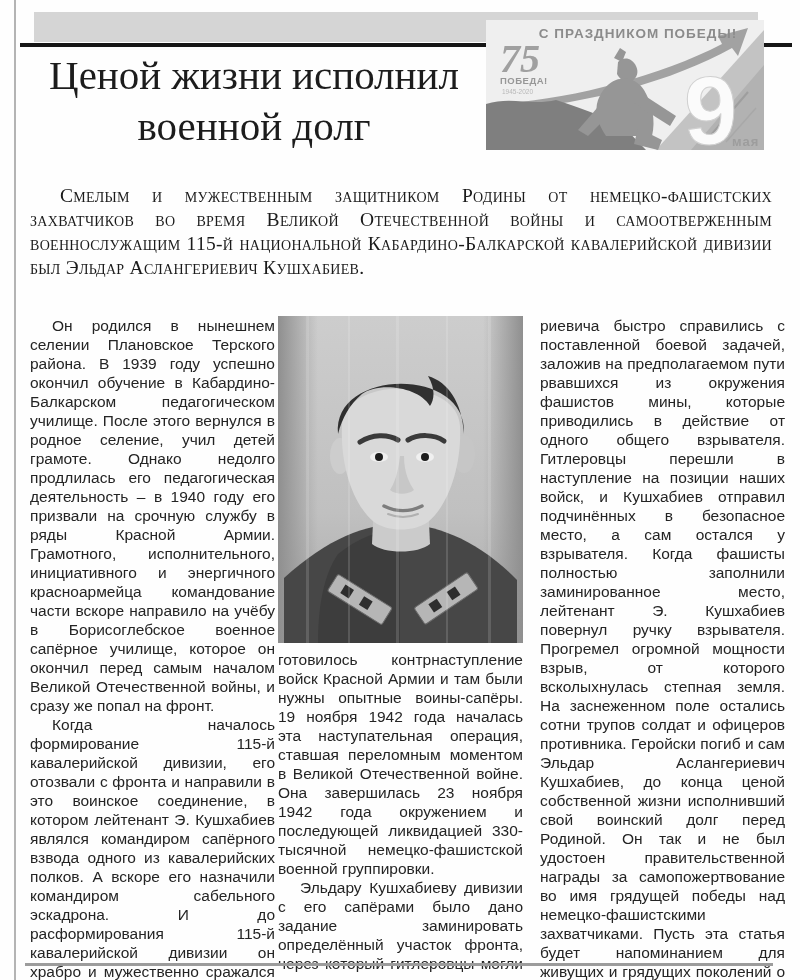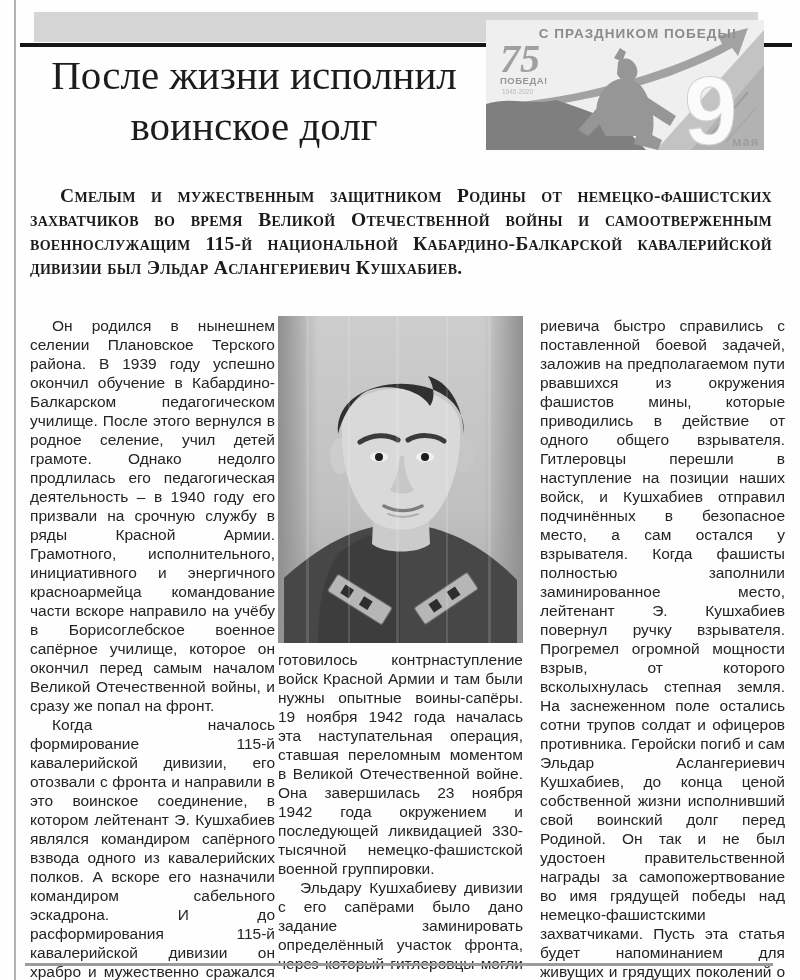--- a/index.html
+++ b/index.html
@@ -10,21 +10,21 @@
   .top-rule{position:absolute;left:20px;top:43px;width:772px;height:4px;background:#161616;}
   .bottom-rule{position:absolute;left:25px;top:963px;width:748px;height:3px;background:#9c9c9c;}
 
   .banner{position:absolute;left:486px;top:20px;width:278px;height:130px;z-index:3;}
 
   .headline{position:absolute;left:28px;top:50px;width:452px;text-align:center;
             font-family:"Liberation Serif",serif;font-weight:500;font-size:41px;
             line-height:51px;color:#1c1c1c;}
 
   .lead{position:absolute;left:30px;top:164px;width:742px;
-        font-family:"Liberation Serif",serif;font-weight:bold;font-variant:small-caps;
+        font-family:"Liberation Serif",serif;font-weight:normal;font-variant:small-caps;
         font-size:19.5px;line-height:24px;text-align:justify;text-indent:30px;
         color:#1b1b1b;letter-spacing:0.3px;}
 
   .col{position:absolute;top:268px;width:245px;font-size:15.5px;line-height:19px;
        text-align:justify;color:#242424;margin-top:48px;}
   .col p{margin:0;}
   .col p.ind{text-indent:22px;}
   #col1{left:30px;height:694px;overflow:hidden;}
   #col2{left:278px;height:694px;overflow:hidden;}
   #col3{left:540px;height:694px;overflow:hidden;}
@@ -64,22 +64,22 @@
       <text x="152" y="18" text-anchor="middle" font-family="Liberation Sans, sans-serif" font-size="13.5" font-weight="bold" letter-spacing="1" fill="#8b8b8b">С ПРАЗДНИКОМ ПОБЕДЫ!</text>
       <text x="14" y="52" font-family="Liberation Serif, serif" font-size="40" font-style="italic" font-weight="bold" fill="#a0a0a0">75</text>
       <text x="14" y="64" font-family="Liberation Sans, sans-serif" font-size="9.5" font-weight="bold" letter-spacing="0.5" fill="#979797">ПОБЕДА!</text>
       <text x="16" y="74" font-family="Liberation Sans, sans-serif" font-size="6.5" fill="#b8b8b8">1945-2020</text>
       <text x="198" y="124" font-family="Liberation Sans, sans-serif" font-size="96" font-weight="bold" fill="#fbfbfb" stroke="#d0d0d0" stroke-width="1">9</text>
       <text x="246" y="126" font-family="Liberation Sans, sans-serif" font-size="13" font-weight="bold" letter-spacing="1" fill="#9d9d9d">мая</text>
     </svg>
   </div>
 
   <h1 class="headline" style="margin:0;">
-    <span>После жизни исполнил</span><br>
-    <span>воинское долг</span>
+    <span>Ценой жизни исполнил</span><br>
+    <span>военной долг</span>
   </h1>
 
   <p class="lead">Смелым и мужественным защитником Родины от немецко-фашистских захватчиков во время Великой Отечественной войны и самоотверженным военнослужащим 115-й национальной Кабардино-Балкарской кавалерийской дивизии был Эльдар Аслангериевич Кушхабиев.</p>
 
   <div class="col" id="col1">
     <p class="ind">Он родился в нынешнем селении Плановское Терского района. В 1939 году успешно окончил обучение в Кабардино-Балкарском педагогическом училище. После этого вернулся в родное селение, учил детей грамоте. Однако недолго продлилась его педагогическая деятельность – в 1940 году его призвали на срочную службу в ряды Красной Армии. Грамотного, исполнительного, инициативного и энергичного красноармейца командование части вскоре направило на учёбу в Борисоглебское военное сапёрное училище, которое он окончил перед самым началом Великой Отечественной войны, и сразу же попал на фронт.</p>
     <p class="ind">Когда началось формирование 115-й кавалерийской дивизии, его отозвали с фронта и направили в это воинское соединение, в котором лейтенант Э. Кушхабиев являлся командиром сапёрного взвода одного из кавалерийских полков. А вскоре его назначили командиром сабельного эскадрона. И до расформирования 115-й кавалерийской дивизии он храбро и мужественно сражался в её рядах.</p>
     <p class="ind">После Эльдара Аслангериевича перевели на Сталинградский фронт, где в то время уже</p>
   </div>
 

